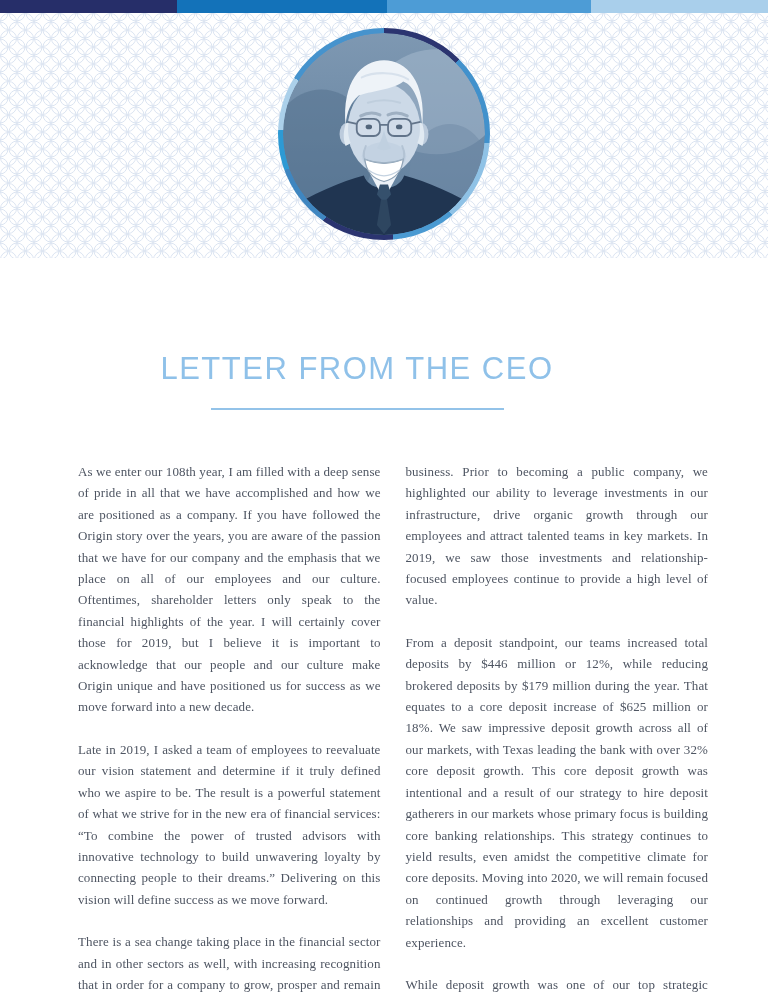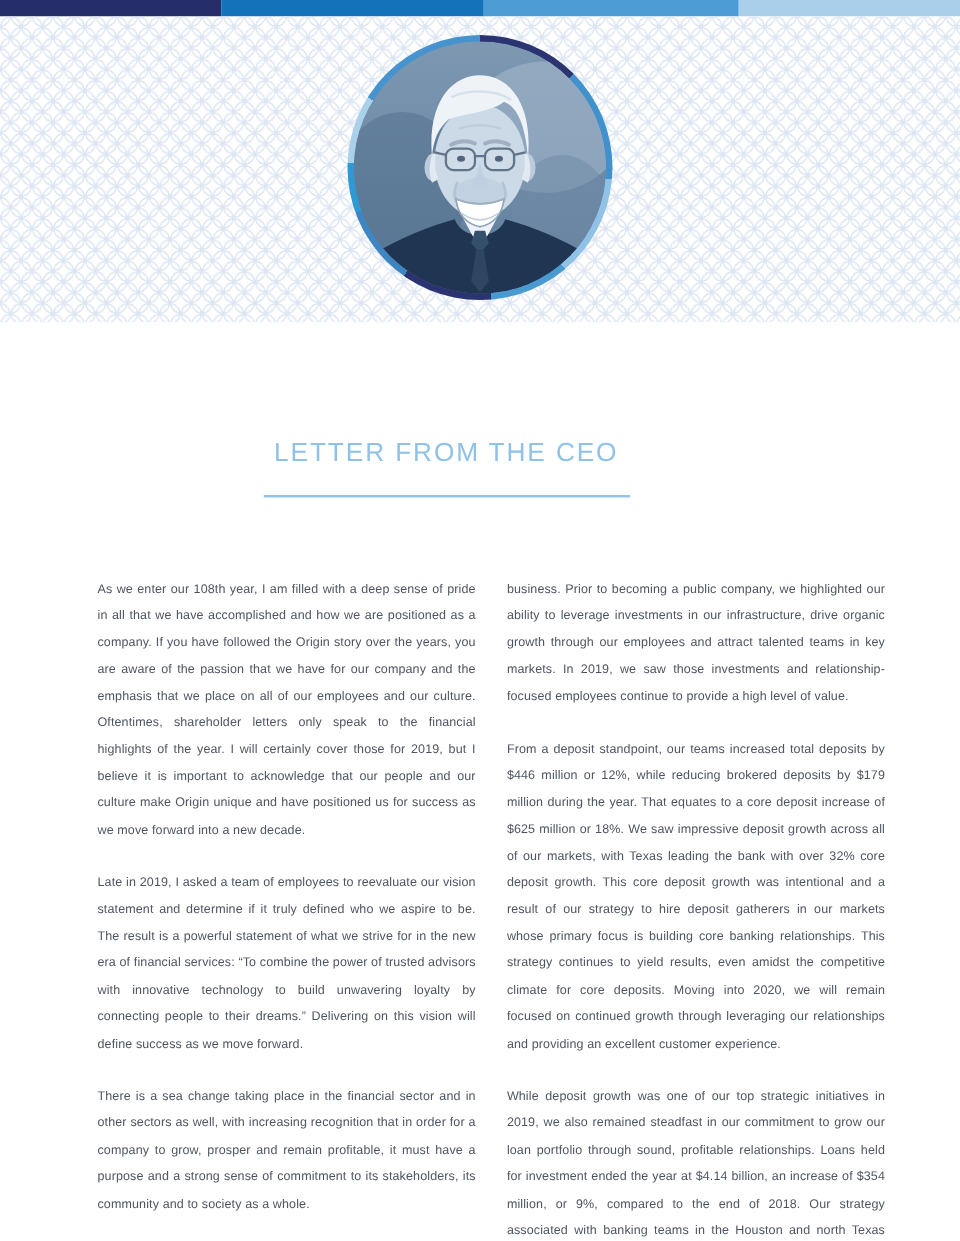--- a/index.html
+++ b/index.html
@@ -38,41 +38,42 @@
     position: absolute; left: 5px; top: 5px; width: 202px; height: 202px;
     border-radius: 50%; display: block;
   }
   
   .title-block {
     position: absolute; top: 351px; left: 0; right: 54px;
     text-align: center;
   }
   .page-title {
     margin: 0;
-    font-size: 21px;
+    font-size: 31px;
     font-weight: 400;
     letter-spacing: 1.5px;
     font-family: "Liberation Sans", sans-serif;
   }
   .title-rule {
     width: 293px; height: 2px;
     margin: 21px auto 0 auto;
   }
   
   .columns {
     position: absolute; top: 461px; left: 78px; width: 630px;
     display: flex; gap: 25px;
   }
   .col { flex: 1 1 0; }
   .col p {
     margin: 0 0 21px 0;
-    font-size: 10px;
+    font-size: 13px;
     line-height: 21.4px;
     text-align: justify;
     letter-spacing: 0.1px;
+    font-family: Liberation Serif, serif;
   }
 </style>
 </head>
 <body>
 
 <div class="page">
 
   <div class="top-bar">
     <div class="seg s1" style="background: rgb(38, 46, 105);"></div>
     <div class="seg s2" style="background: rgb(19, 114, 185);"></div>

